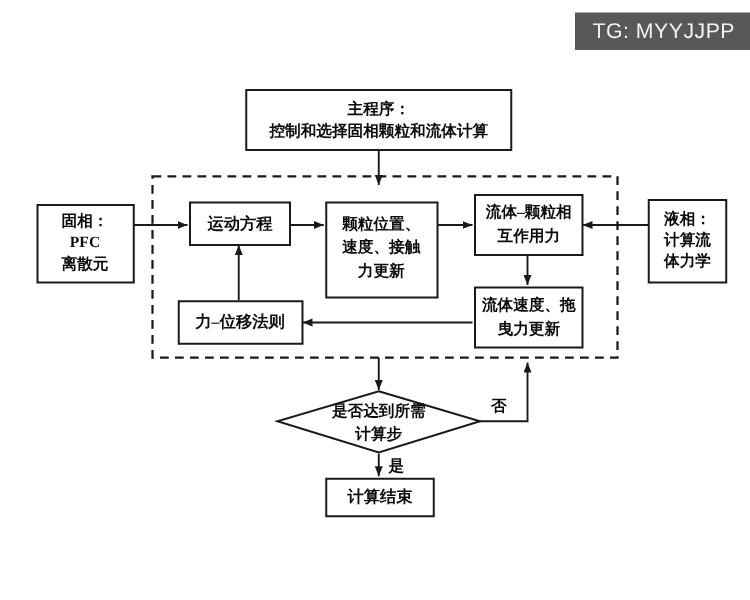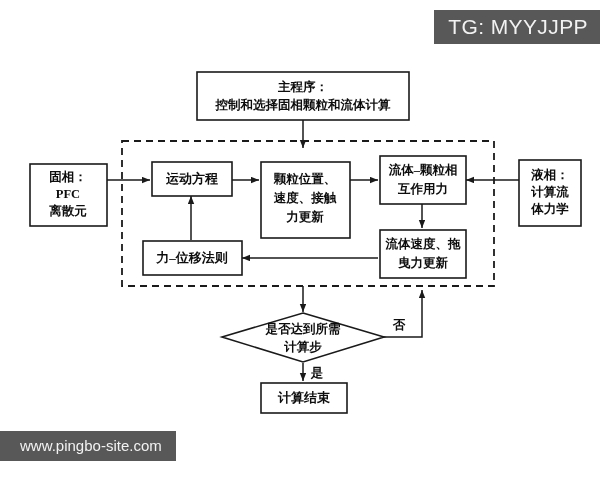--- a/index.html
+++ b/index.html
@@ -60,21 +60,21 @@
     text-anchor: middle;
     dominant-baseline: middle;
   }
   .tag-badge {
     position: absolute;
     right: 0;
     top: 10px;
     background: #585858;
     color: #f2f2f2;
     font-family: "Liberation Sans", sans-serif;
-    font-size: 21px;
+    font-size: 17px;
     letter-spacing: 0.4px;
     padding: 6px 12px 7px 14px;
     line-height: 1;
     white-space: nowrap;
   }
   .watermark {
     position: absolute;
     left: 0;
     bottom: 19px;
     background: #585858;
@@ -181,15 +181,14 @@
       <rect class="node-box" x="261" y="383" width="86" height="30"></rect>
       <text class="nlabel t13" x="304" y="399">计算结束</text>
     </g>
 
     <text class="edge-label" x="399" y="326">否</text>
     <text class="edge-label" x="317" y="374">是</text>
   </svg>
 
   <div class="tag-badge">TG: MYYJJPP</div>
 
-  <div class="watermark">www.pingbo-site.com</div>
 
 </div>
 
 </body></html>

